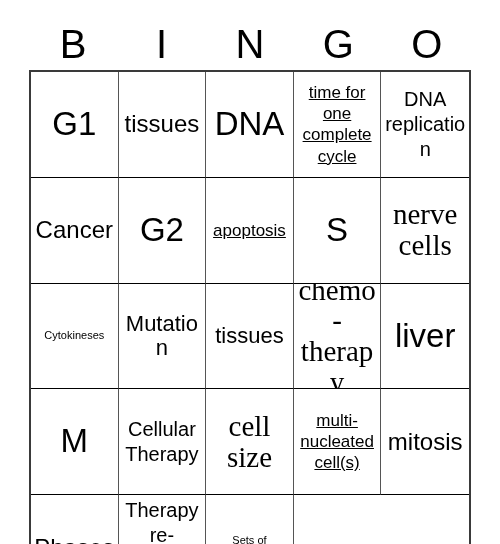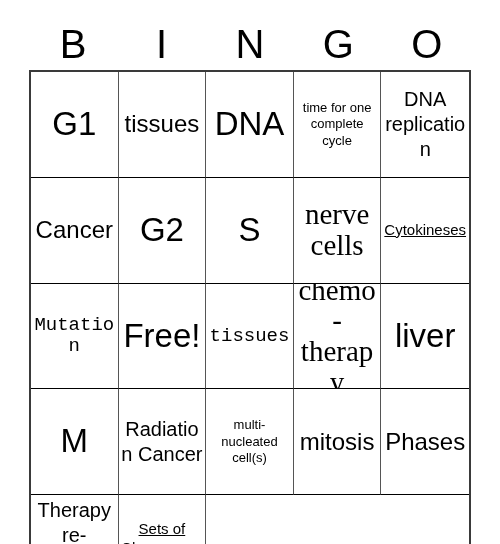--- a/index.html
+++ b/index.html
@@ -74,24 +74,24 @@
     display: block;
     width: 100%;
     line-height: 1.06;
     word-break: break-word;
   }
 
   
   .fs-xxl span { font-size: 33px; }
   .fs-xl  span { font-size: 29px; font-family: Liberation Serif, serif; }
   .fs-lg  span { font-size: 24px; }
-  .fs-md  span { font-size: 19px; font-family: Liberation Mono, monospace; }
+  .fs-md  span { font-size: 22px; }
   .fs-sm  span { font-size: 20px; }
-  .fs-xs  span { font-size: 13px; }
-  .fs-xxs span { font-size: 15px; text-decoration: underline; }
+  .fs-xs  span { font-size: 17px; text-decoration: underline; }
+  .fs-xxs span { font-size: 11px; }
 
   .fs-lg span, .fs-md span { line-height: 1.1; }
   .fs-sm span, .fs-xs span, .fs-xxs span { line-height: 1.25; }
 </style>
 </head>
 <body>
 
 <div id="card">
 
   <div id="header-row">
@@ -119,51 +119,54 @@
     <div class="cell fs-sm">
         <span>DNA replication</span>
       </div>
 
     <div class="cell fs-lg">
         <span>Cancer</span>
       </div>
     <div class="cell fs-xxl">
         <span>G2</span>
       </div>
+    <div class="cell fs-xs">
+        <span>apoptosis</span>
+      </div>
     <div class="cell fs-xxl">
         <span>S</span>
       </div>
     <div class="cell fs-xl">
         <span>nerve cells</span>
       </div>
 
     <div class="cell fs-xxs">
         <span>Cytokineses</span>
       </div>
     <div class="cell fs-md">
         <span>Mutation</span>
-      </div>
-    <div class="cell fs-xxl">
-        <span>Free!</span>
       </div>
     <div class="cell fs-md">
         <span>tissues</span>
       </div>
     <div class="cell fs-xl">
         <span>chemo-therapy</span>
       </div>
 
     <div class="cell fs-xxl">
         <span>liver</span>
       </div>
     <div class="cell fs-xxl">
         <span>M</span>
       </div>
     <div class="cell fs-sm">
-        <span>Radiation Cancer</span>
+        <span>Cellular Therapy</span>
+      </div>
+    <div class="cell fs-xl">
+        <span>cell size</span>
       </div>
     <div class="cell fs-xs">
         <span>multi-nucleated cell(s)</span>
       </div>
 
     <div class="cell fs-lg">
         <span>mitosis</span>
       </div>
     <div class="cell fs-lg">
         <span>Phases</span>

